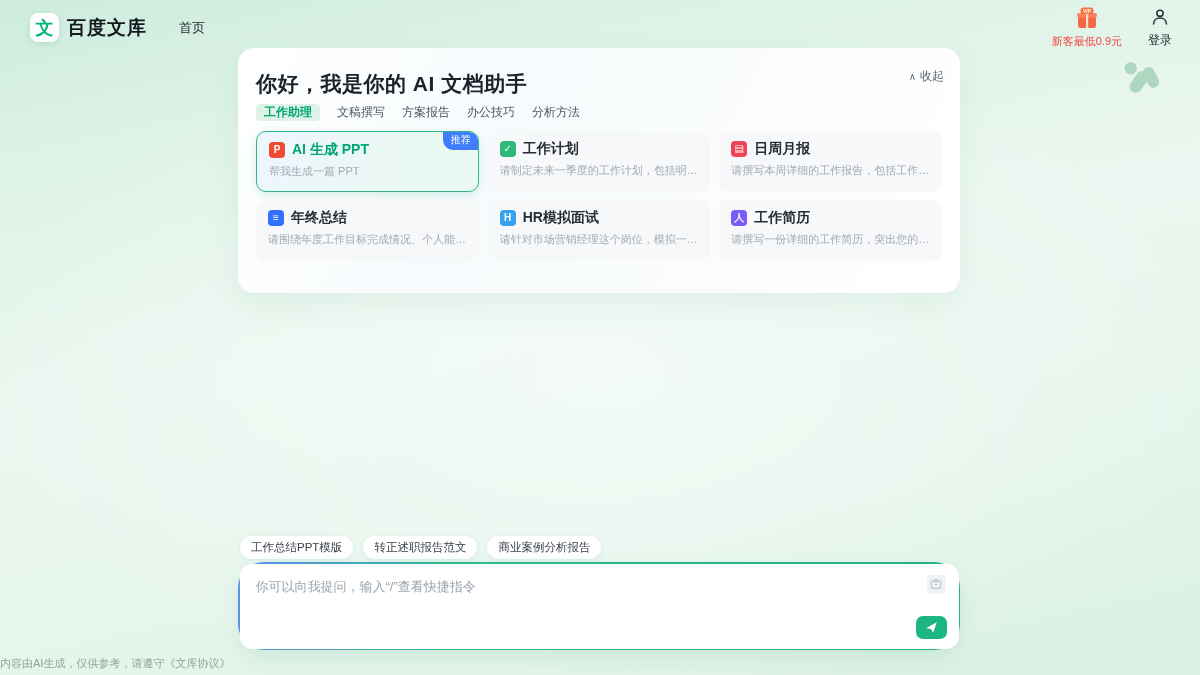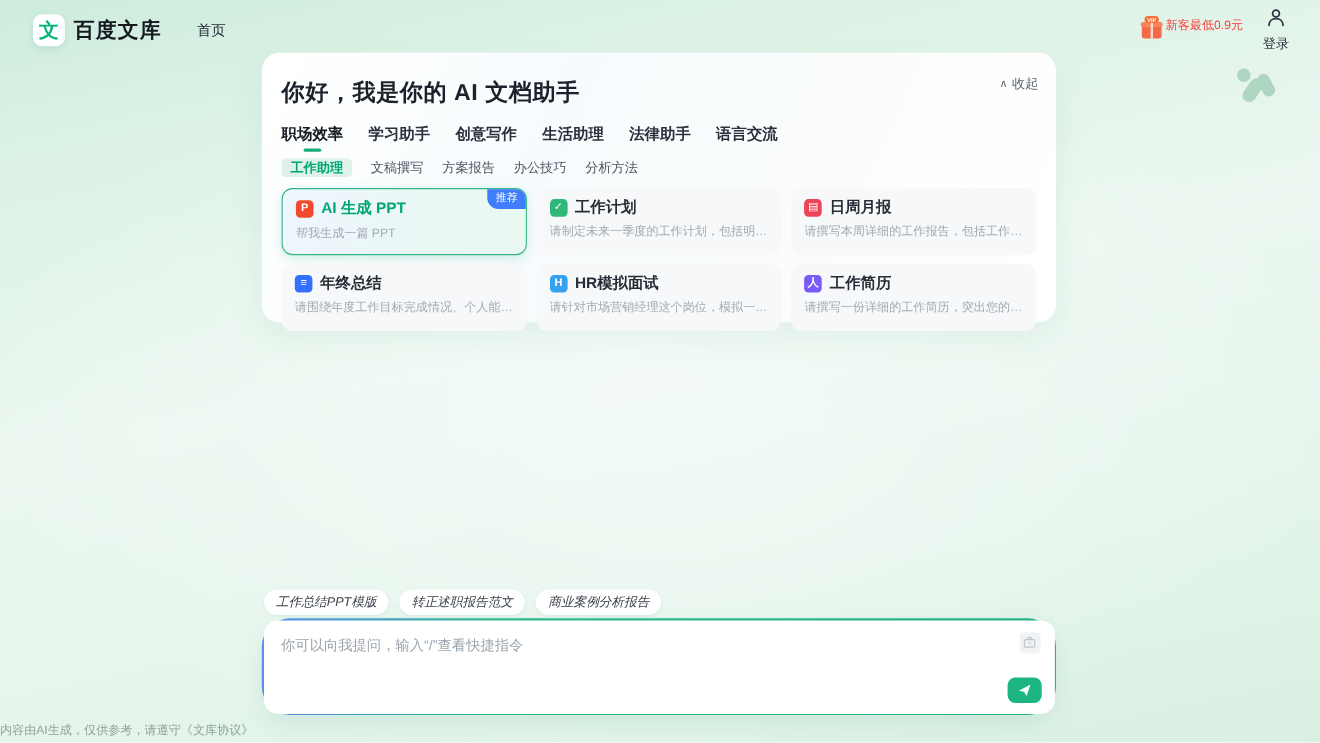--- a/index.html
+++ b/index.html
@@ -14,21 +14,21 @@
   }
 
   
   .topbar { position:absolute; left:0; top:0; width:1200px; height:55px; display:flex; align-items:center; padding:0 28px 0 30px; }
   .brand { display:flex; align-items:center; gap:8px; cursor:pointer; }
   .logo-box { width:29px; height:29px; background:#fff; border-radius:8px; display:flex; align-items:center; justify-content:center;
               box-shadow:0 2px 6px rgba(60,150,110,.18); font-weight:bold; font-size:18px; color:#00b37a; }
   .brand-name { font-size:19px; font-weight:bold; color:#14181f; letter-spacing:1px; }
   .nav-home { margin-left:32px; font-size:13px; color:#242b35; cursor:pointer; text-decoration:none; }
   .top-spacer { flex:1; }
-  .promo { display:flex; flex-direction:row; margin-right:18px; cursor:pointer; }
+  .promo { display:flex; flex-direction:column; align-items:center; margin-right:26px; cursor:pointer; }
   .promo-label { font-size:11px; color:#f5413d; margin-top:1px; }
   .login { display:flex; flex-direction:column; align-items:center; cursor:pointer; }
   .login-label { font-size:12px; color:#242b35; margin-top:1px; }
 
   
   .watermark { position:absolute; right:36px; top:60px; display:flex; align-items:center; gap:9px; color:#afd6c1; pointer-events:none; }
   .wm-text { text-align:left; }
   .wm-line1 { font-size:12px; font-weight:bold; letter-spacing:3px; }
   .wm-line2 { font-size:19px; font-weight:bold; letter-spacing:2px; margin-top:1px; }
 
@@ -59,21 +59,21 @@
   .cicon { width:16px; height:16px; border-radius:4px; color:#fff; font-size:10px; font-weight:bold;
            display:flex; align-items:center; justify-content:center; flex:0 0 16px; }
   .cicon i { font-style:normal; line-height:1; }
   .ctitle { font-size:14px; font-weight:bold; color:#272d36; white-space:nowrap; }
   .card.featured .ctitle { color:#00a674; }
   .cdesc { font-size:11px; color:#a3aab4; margin-top:5px; white-space:nowrap; overflow:hidden; text-overflow:ellipsis; }
   .badge { position:absolute; top:-1px; right:-1px; background:#3f7dfd; color:#fff; font-size:10px;
            padding:2px 8px 3px; border-radius:0 10px 0 10px; }
 
   
-  .chips { position:absolute; left:240px; top:536px; display:flex; gap:10px;font-style:italic; }
+  .chips { position:absolute; left:240px; top:536px; display:flex; gap:10px; }
   .chip { background:#fff; border-radius:12px; padding:4px 11px; font-size:11.5px; color:#39404a;
           box-shadow:0 1px 4px rgba(70,140,110,.10); cursor:pointer; white-space:nowrap; }
 
   
   .composer-border { position:absolute; left:238px; top:562px; width:722px; height:88px; border-radius:26px; padding:1.5px;
                      background:linear-gradient(100deg,#5b8ff0 0%,#2fb98a 30%,#23b186 100%);
                      box-shadow:0 8px 20px rgba(60,150,115,.12); }
   .composer { position:relative; width:100%; height:100%; background:#fff; border-radius:12.5px; }
   .composer-input { position:absolute; left:0; top:0; width:100%; height:100%; border:none; outline:none; resize:none;
                     background:transparent; border-radius:12.5px; padding:14px 46px 14px 16px; font-size:13px;
@@ -136,28 +136,20 @@
 </div>
 
 <section class="panel">
   <button class="collapse-btn">
     <span class="collapse-chev">∧</span>
     <span>收起</span>
   </button>
 
   <h1 class="panel-title">你好，我是你的 AI 文档助手</h1>
 
-  <div class="tabs">
-    <div class="tab active">职场效率</div>
-    <div class="tab">学习助手</div>
-    <div class="tab">创意写作</div>
-    <div class="tab">生活助理</div>
-    <div class="tab">法律助手</div>
-    <div class="tab">语言交流</div>
-  </div>
 
   <div class="subtabs">
     <div class="subtab active">工作助理</div>
     <div class="subtab">文稿撰写</div>
     <div class="subtab">方案报告</div>
     <div class="subtab">办公技巧</div>
     <div class="subtab">分析方法</div>
   </div>
 
   <div class="cards">

